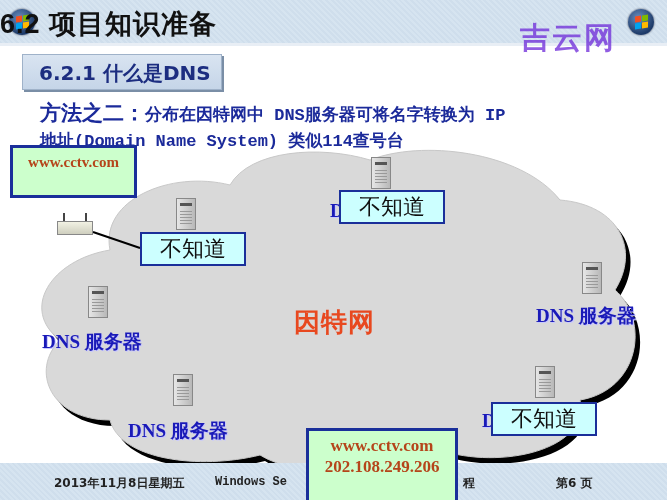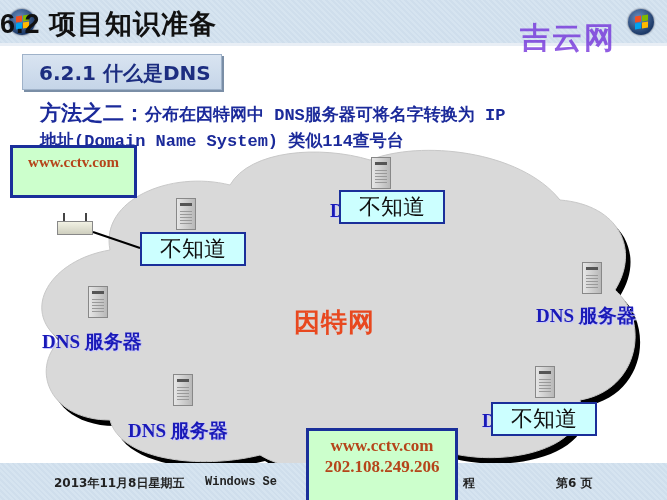--- a/index.html
+++ b/index.html
@@ -121,20 +121,20 @@
   <span class="ant" style="left:28px;"></span>
   <span class="body"></span>
 </div>
 
 <div class="query-box">
   <div>www.cctv.com</div>
 </div>
 
 <div class="footer-band"></div>
 <div class="footer-text" style="left:22px;margin-left:32px;">2013年11月8日星期五</div>
-<div class="footer-text" style="left:205px;font-family:'Liberation Mono',monospace;">Windows Se</div>
+<div class="footer-text" style="left:215px;font-family:'Liberation Mono',monospace;">Windows Se</div>
 <div class="footer-text" style="left:463px;">程</div>
 <div class="footer-text" style="left:556px;">第6 页</div>
 
 <div class="answer-box">
   <div class="b">www.cctv.com</div>
   <div class="b">202.108.249.206</div>
 </div>
 
 </body></html>

